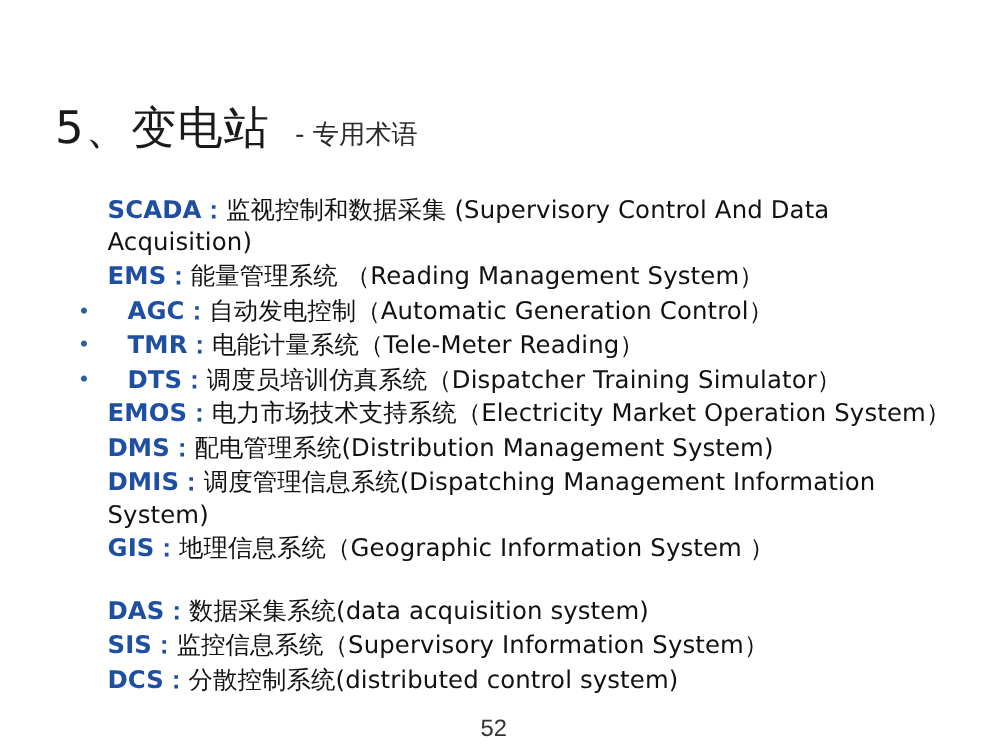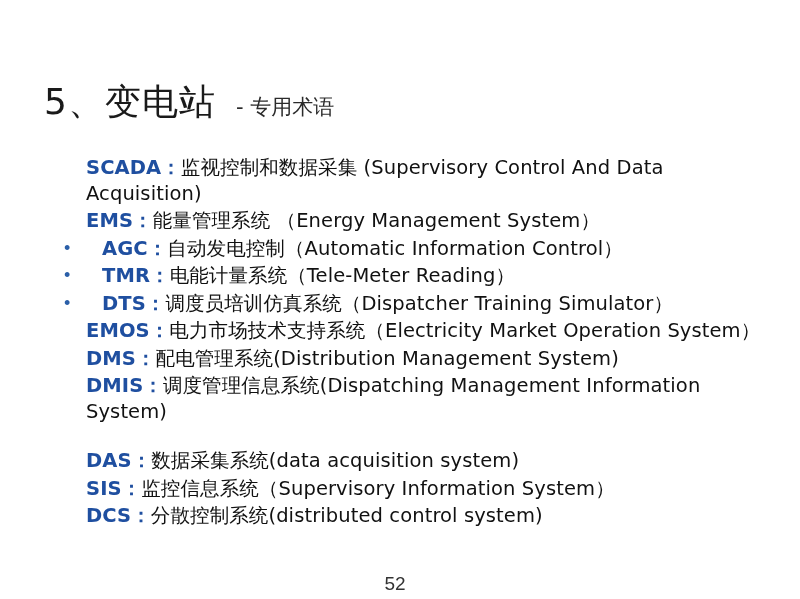--- a/index.html
+++ b/index.html
@@ -105,26 +105,26 @@
 
   <div class="body-list">
 
     <div class="item">
       <span class="bullet-cell"></span>
       <span class="text-cell cn"><span class="abbr">SCADA</span><span class="abbr">：</span><span>监视控制和数据采集 (Supervisory Control And Data Acquisition)</span></span>
     </div>
 
     <div class="item">
       <span class="bullet-cell"></span>
-      <span class="text-cell cn"><span class="abbr">EMS</span><span class="abbr">：</span><span>能量管理系统 （Energy Management System）</span></span>
+      <span class="text-cell cn"><span class="abbr">EMS</span><span class="abbr">：</span><span>能量管理系统 （Reading Management System）</span></span>
     </div>
 
     <div class="item indent">
       <span class="bullet-cell">•</span>
-      <span class="text-cell cn"><span class="abbr">AGC</span><span class="abbr">：</span><span>自动发电控制（Automatic Information Control）</span></span>
+      <span class="text-cell cn"><span class="abbr">AGC</span><span class="abbr">：</span><span>自动发电控制（Automatic Generation Control）</span></span>
     </div>
 
     <div class="item indent">
       <span class="bullet-cell">•</span>
       <span class="text-cell cn"><span class="abbr">TMR</span><span class="abbr">：</span><span>电能计量系统（Tele-Meter Reading）</span></span>
     </div>
 
     <div class="item indent">
       <span class="bullet-cell">•</span>
       <span class="text-cell cn"><span class="abbr">DTS</span><span class="abbr">：</span><span>调度员培训仿真系统（Dispatcher Training Simulator）</span></span>
@@ -138,20 +138,24 @@
     <div class="item">
       <span class="bullet-cell"></span>
       <span class="text-cell cn"><span class="abbr">DMS</span><span class="abbr">：</span><span>配电管理系统(Distribution Management System)</span></span>
     </div>
 
     <div class="item">
       <span class="bullet-cell"></span>
       <span class="text-cell cn"><span class="abbr">DMIS</span><span class="abbr">：</span><span>调度管理信息系统(Dispatching Management Information System)</span></span>
     </div>
 
+    <div class="item">
+      <span class="bullet-cell"></span>
+      <span class="text-cell cn"><span class="abbr">GIS</span><span class="abbr">：</span><span>地理信息系统（Geographic Information System ）</span></span>
+    </div>
 
     <div class="gap"></div>
 
     <div class="item">
       <span class="bullet-cell"></span>
       <span class="text-cell cn"><span class="abbr">DAS</span><span class="abbr">：</span><span>数据采集系统(data acquisition system)</span></span>
     </div>
 
     <div class="item">
       <span class="bullet-cell"></span>

